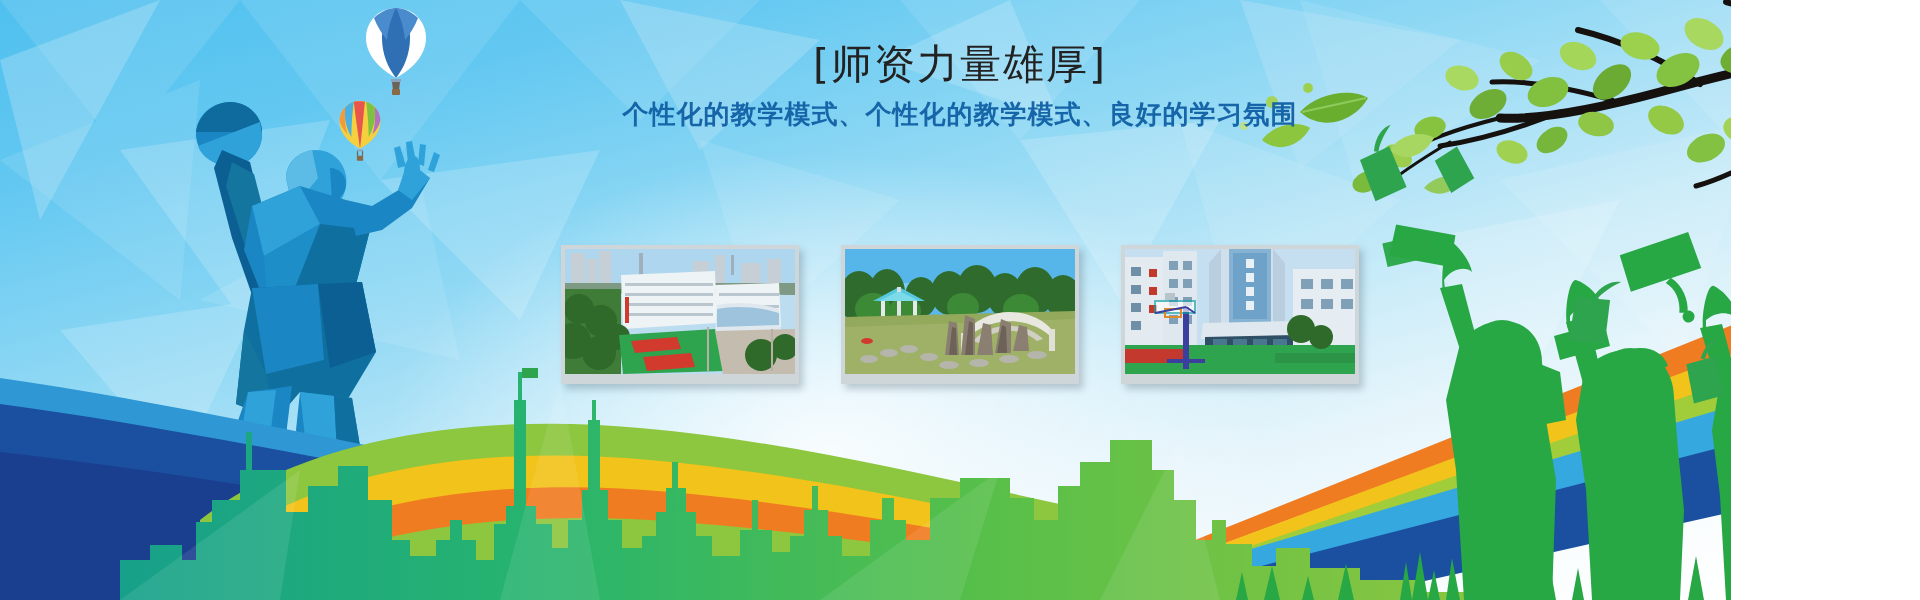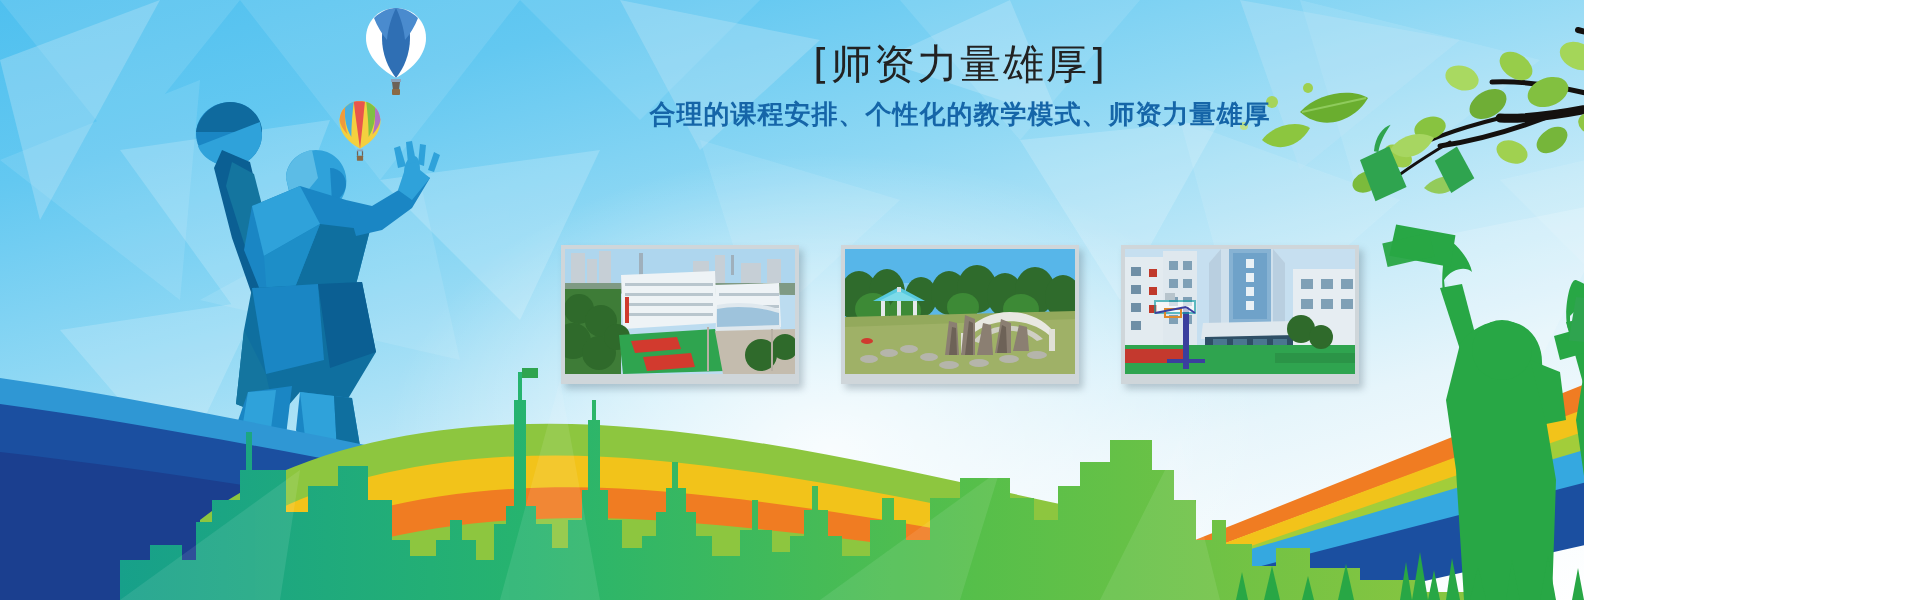--- a/index.html
+++ b/index.html
@@ -1,21 +1,21 @@
 <!DOCTYPE html>
 <html><head>
 <meta charset="utf-8">
 <title>School Banner</title>
 <style>
   html,body{margin:0;padding:0;background:#fff;}
   body{font-family:"Liberation Sans","DejaVu Sans",sans-serif;}
 
   #banner{
     position:relative;
-    width:1584px;height:600px;
+    width:1731px;height:600px;
     overflow:hidden;
     background:linear-gradient(165deg,#4fc0ef 0%,#63c8f1 18%,#8fd8f4 38%,#c2e9f8 58%,#e6f5fb 74%,#f7fcfe 88%,#ffffff 100%);
     text-decoration:underline;
   }
   .facets svg{position:absolute;inset:0;width:1920px;height:600px;}
 
   
   #glow{
     position:absolute;left:380px;top:150px;width:900px;height:600px;
     background:radial-gradient(ellipse at 50% 50%,rgba(255,255,255,.85) 0%,rgba(255,255,255,.45) 35%,rgba(255,255,255,0) 70%);
@@ -201,21 +201,21 @@
         <path d="M33,6 C32,-3 29,-10 24,-14 C25,2 24,18 20,30 C27,22 32,14 33,6 Z" fill="#b172c2"></path>
         <rect x="-5" y="54" width="10" height="3" fill="#8aa3bd"></rect>
         <rect x="-5" y="64" width="10" height="8" rx="1" fill="#8a6a45"></rect>
         <path d="M-4,57 L-4,64 M4,57 L4,64" stroke="#6d6257" stroke-width="2"></path>
       </g>
     </svg>
   </div>
 
   <div id="textblock">
     <div id="eyebrow">[师资力量雄厚]</div>
-    <div id="subhead">合理的课程安排、个性化的教学模式、师资力量雄厚</div>
+    <div id="subhead">个性化的教学模式、个性化的教学模式、良好的学习氛围</div>
   </div>
 
   <div id="photos">
 
     <div class="photo">
       <div class="frame">
         <svg viewBox="0 0 230 125" xmlns="http://www.w3.org/2000/svg">
           <rect width="230" height="125" fill="#bcdcf0"></rect>
           <rect x="0" y="0" width="230" height="34" fill="#aed6ee"></rect>
           <g fill="#c6cfd6">

